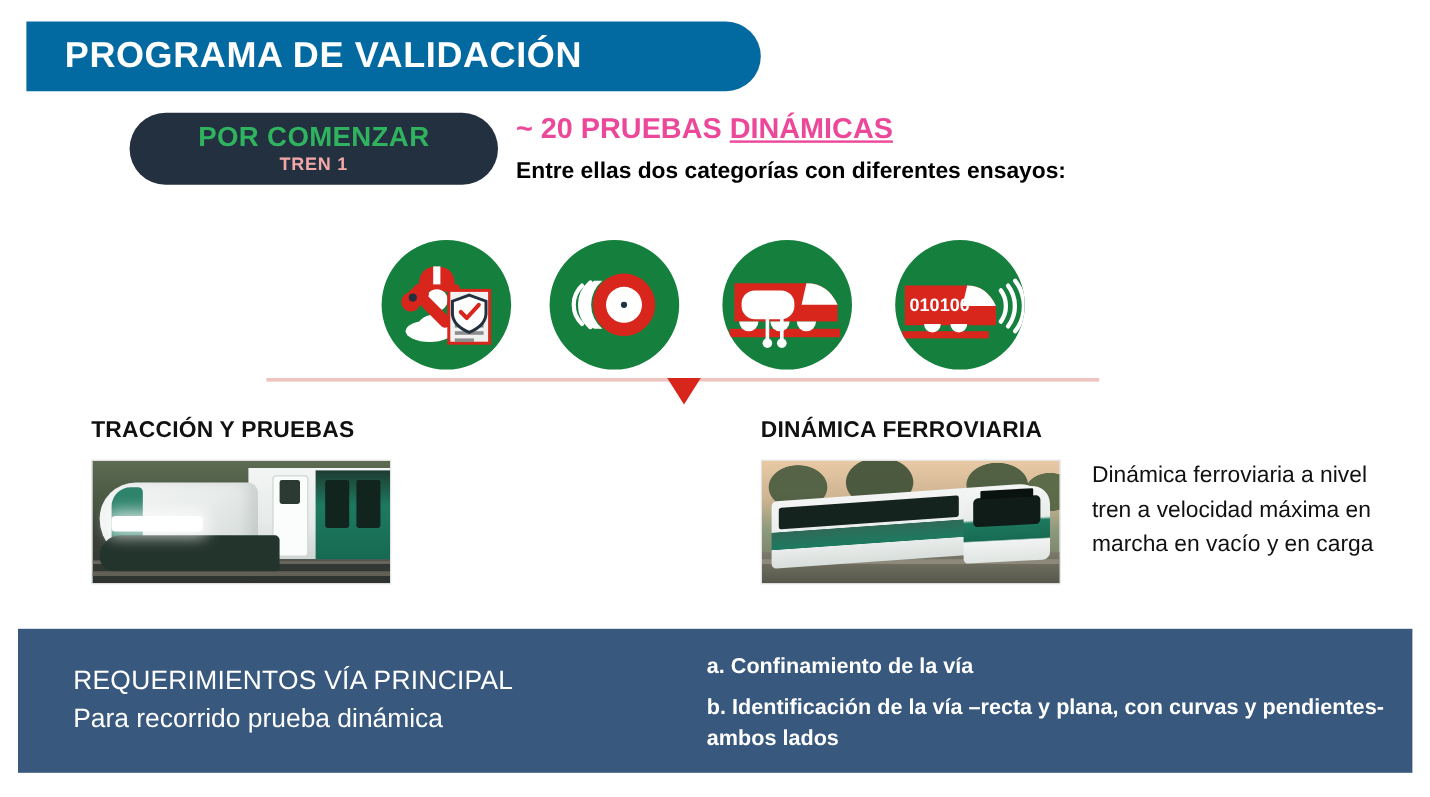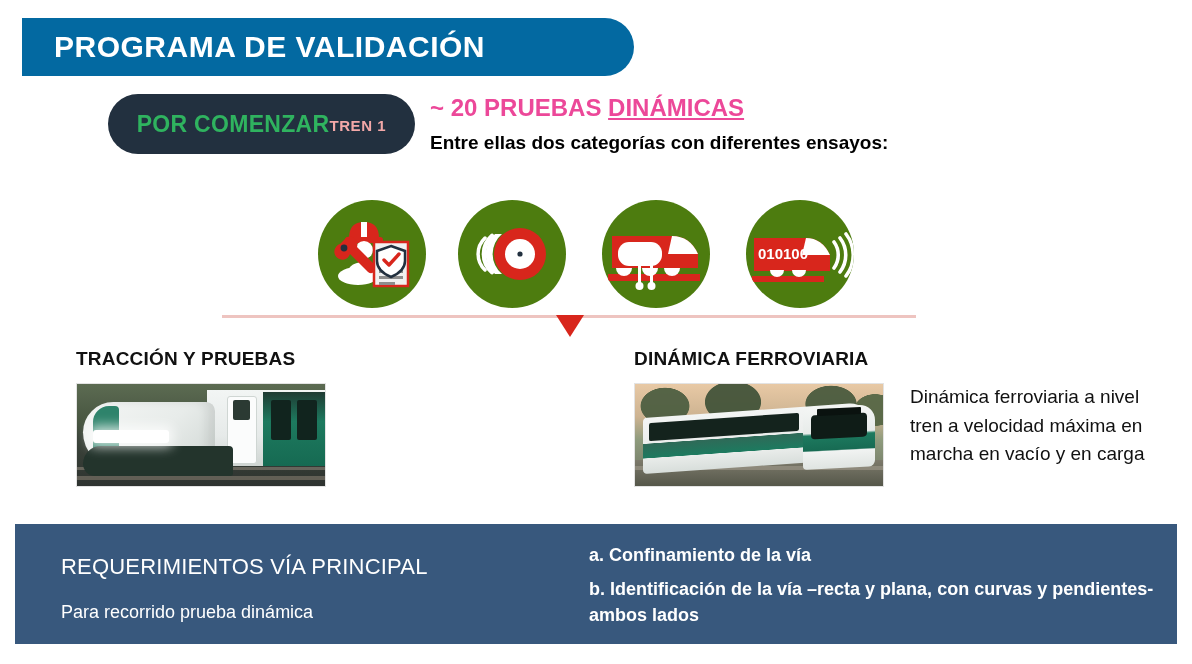--- a/index.html
+++ b/index.html
@@ -40,20 +40,21 @@
   
   .status-pill {
     position: absolute;
     left: 108px;
     top: 94px;
     width: 307px;
     height: 60px;
     background: #22303f;
     border-radius: 30px;
     display: flex;
+    flex-direction: column;
     align-items: center;
     justify-content: center;
   }
   .status-pill .status-main {
     color: #2fb35f;
     font-size: 23px;
     font-weight: bold;
     line-height: 1.05;
     letter-spacing: 0.3px;
   }
@@ -98,21 +99,21 @@
     top: 200px;
     width: 540px;
     height: 110px;
   }
   .icon-circle {
     position: absolute;
     top: 0;
     width: 108px;
     height: 108px;
     border-radius: 50%;
-    background: #4d7c0f;
+    background: #15803d;
     overflow: hidden;
   }
   .icon-circle.i1 { left: 0px; }
   .icon-circle.i2 { left: 140px; }
   .icon-circle.i3 { left: 284px; }
   .icon-circle.i4 { left: 428px; }
   .icon-circle svg { display: block; width: 108px; height: 108px; }
 
   
   .divider-line {
@@ -296,22 +297,22 @@
     top: 30px;
     width: 500px;
   }
   .banner .b-title {
     font-size: 22px;
     font-weight: normal;
     letter-spacing: 0.2px;
     white-space: nowrap;
   }
   .banner .b-sub {
-    font-size: 18px;
-    margin-top: 22px;
+    font-size: 22px;
+    margin-top: 6px;
     white-space: nowrap;
   }
   .banner .b-right {
     position: absolute;
     left: 574px;
     top: 18px;
     width: 570px;
   }
   .banner .b-item {
     font-size: 18px;

